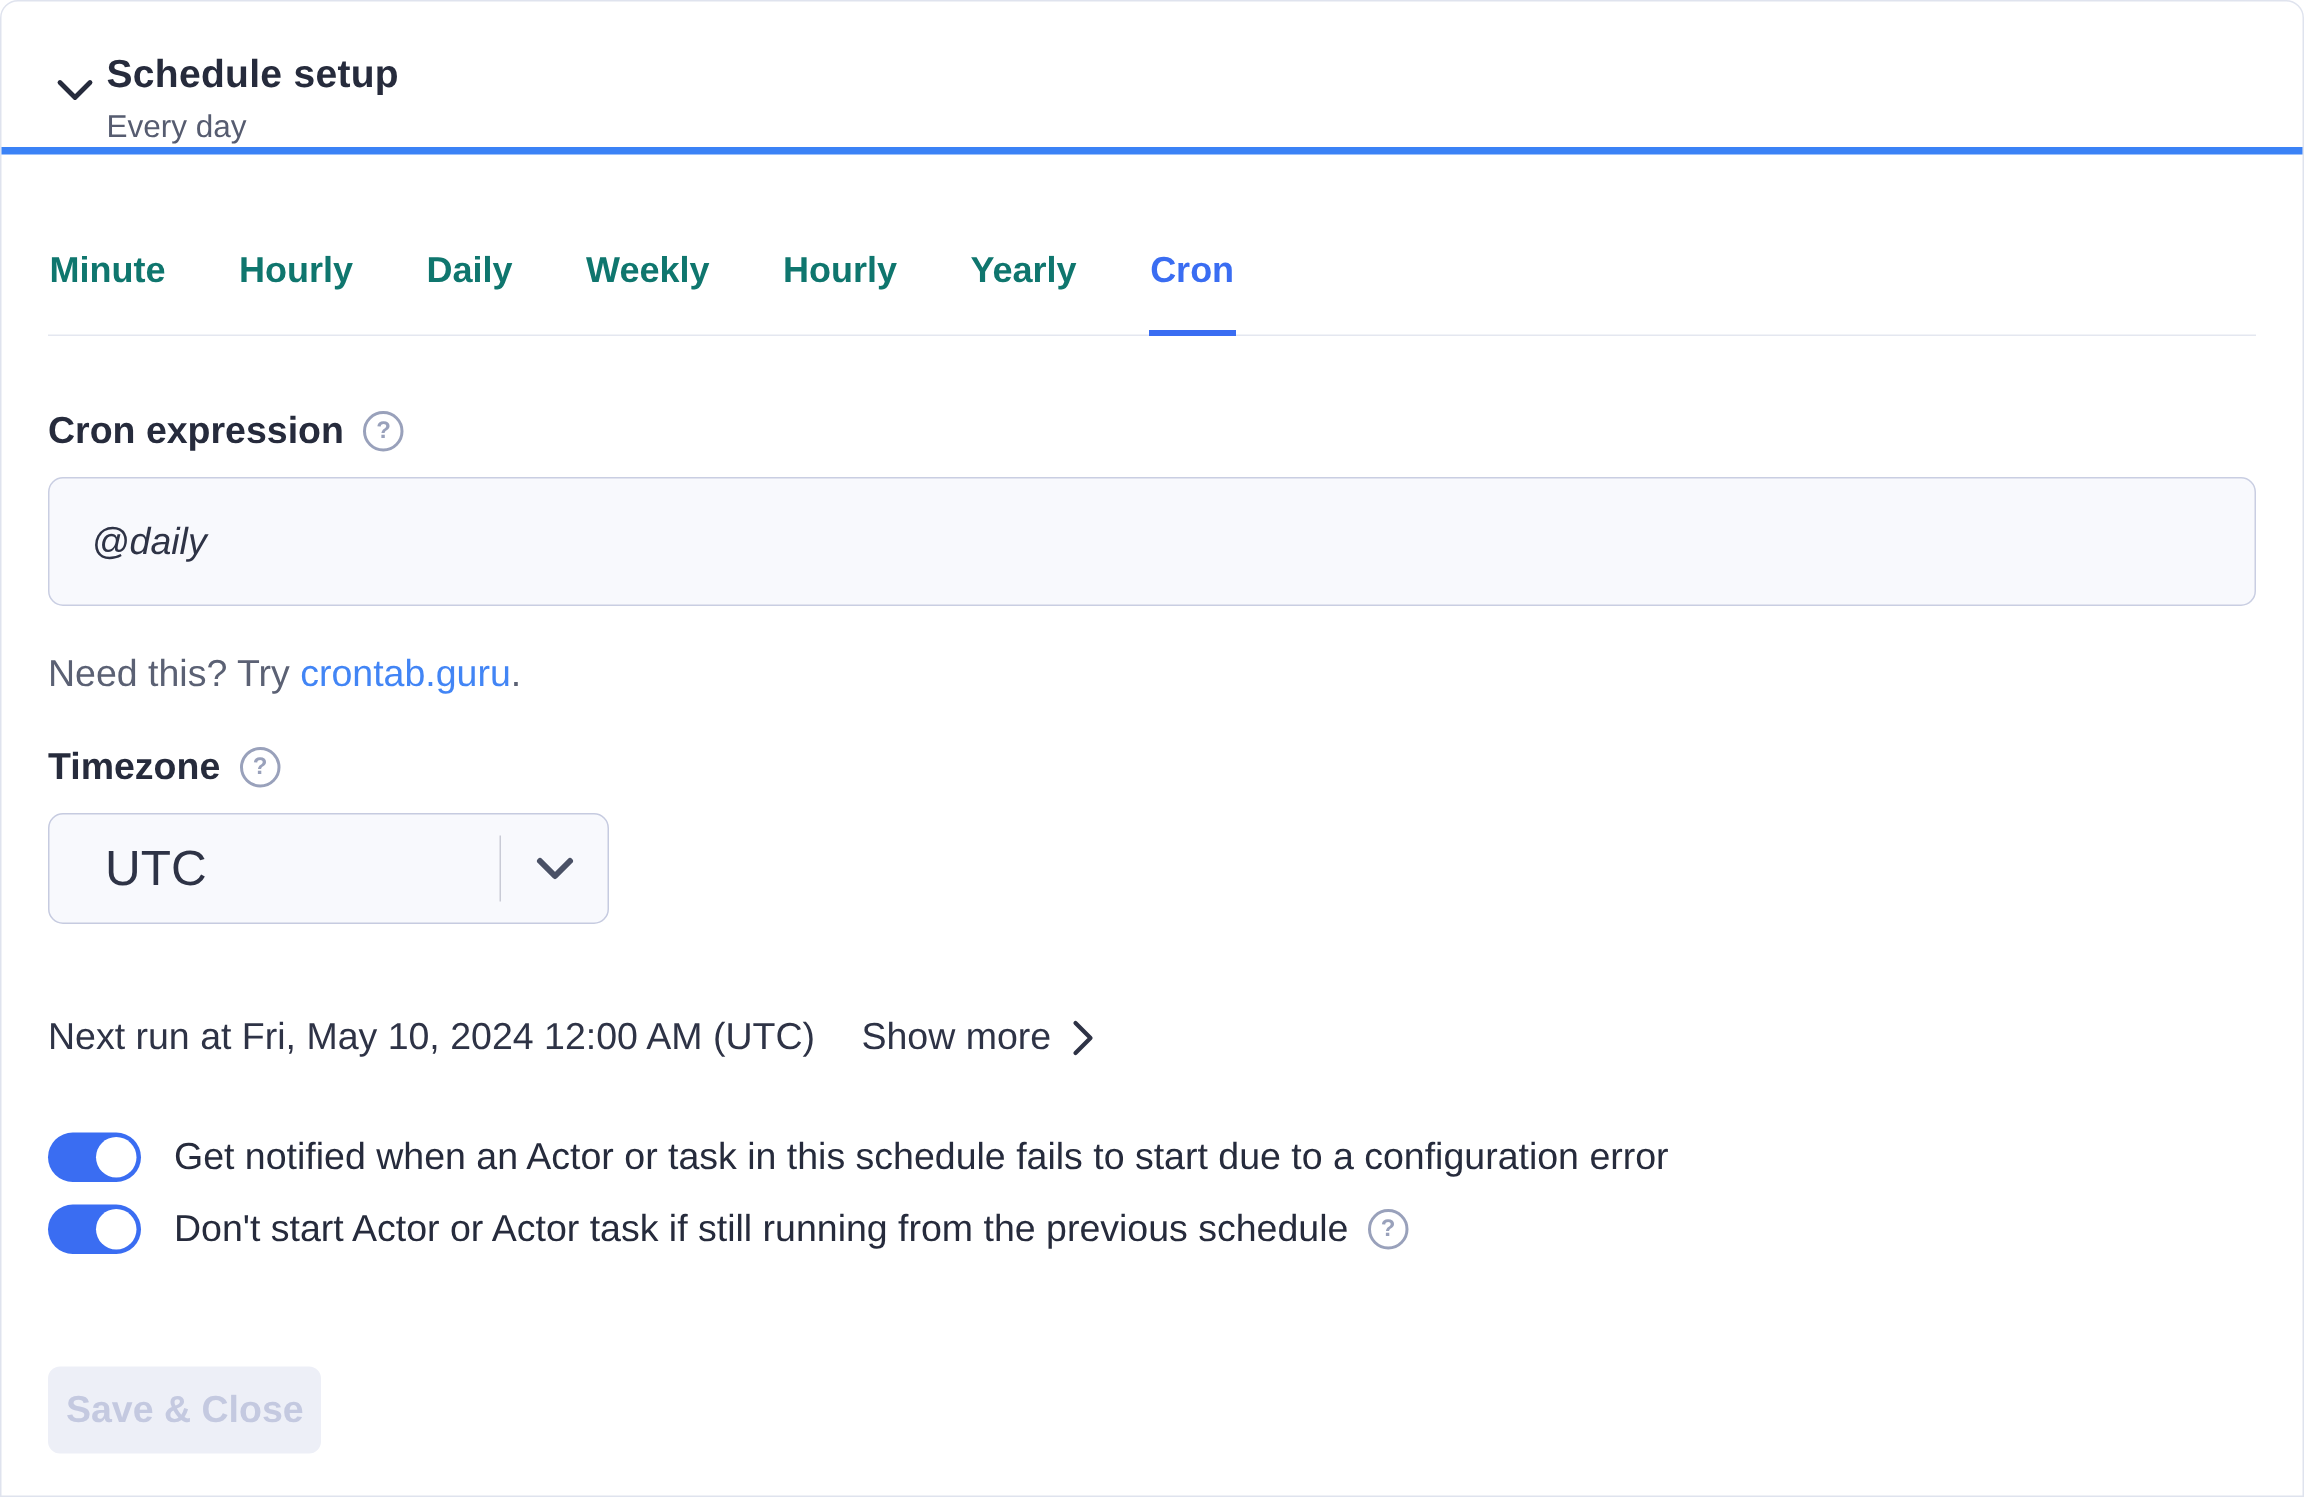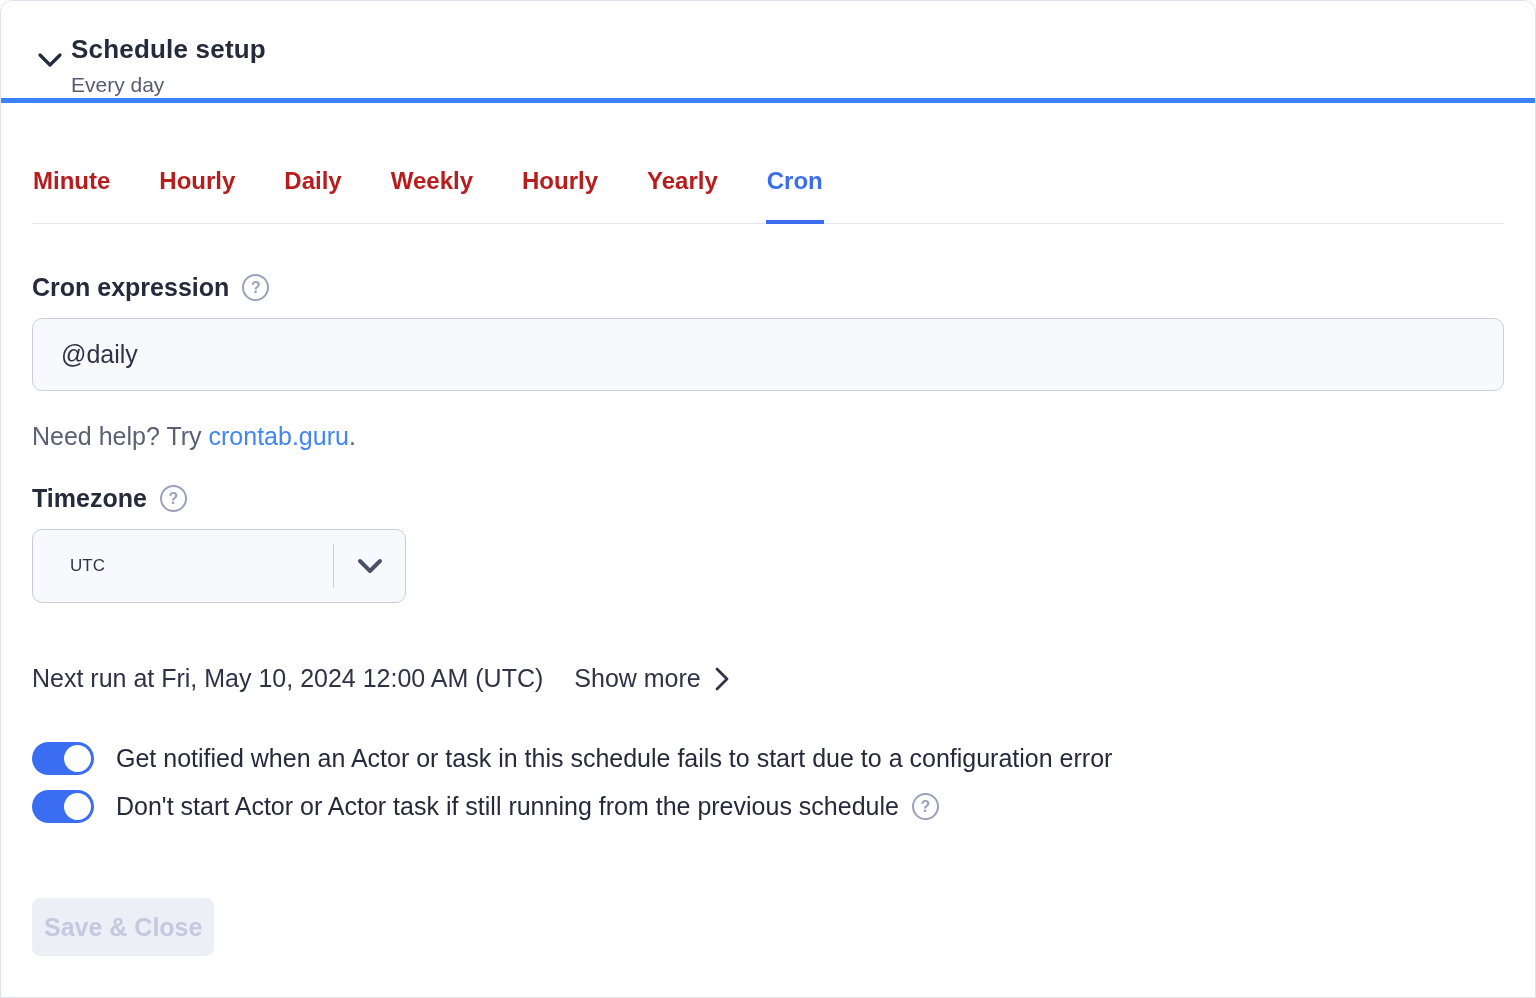--- a/index.html
+++ b/index.html
@@ -37,21 +37,21 @@
   
   .tabs {
     display: flex;
     gap: 47px;
     margin-top: 64px;
     border-bottom: 1px solid #e4e7f0;
   }
   .tab {
     background: none; border: none; cursor: pointer;
     font-family: inherit;
-    font-size: 24px; font-weight: 600; color: #b91c1c;
+    font-size: 24px; font-weight: 600; color: #0f766e;
     padding: 0 1px 25px 1px;
     margin-bottom: -1px;
     border-bottom: 4px solid transparent;
   }
   .tab.active { color: #3a6df2; border-bottom-color: #3a6df2; }
   
   .field-label {
     display: flex; align-items: center; gap: 13px;
     margin-top: 49px;
     font-size: 25px; font-weight: 700; color: #262b3c;
@@ -62,44 +62,45 @@
     border-radius: 50%;
     color: #99a1bb;
     display: inline-flex; align-items: center; justify-content: center;
     font-size: 16px; font-weight: 700;
     cursor: pointer; flex: none;
   }
   .help-icon::after { content: "?"; }
   
   .cron-input {
     display: block;
-    width: 100%; height: 73px;
+    width: 100%; height: 86px;
     margin-top: 16px;
     border: 1.5px solid #c9cee2;
     border-radius: 10px;
     background: #f8f9fd;
     padding: 0 28px;
     font-family: inherit;
     font-size: 25px; color: #2e3346;
     outline: none;
+    font-style: italic;
   }
   .help-line { margin-top: 31px; font-size: 25px; color: #5b6174; }
   .help-line a { color: #4285f5; text-decoration: none; cursor: pointer; }
   
   .tz-label { margin-top: 33px; }
   .tz-select {
     margin-top: 16px;
     width: 374px; height: 74px;
     border: 1.5px solid #c6cbe0;
     border-radius: 10px;
     background: #f8f9fd;
     display: flex; align-items: center;
     cursor: pointer;
   }
-  .tz-value { font-size: 17px; color: #2e3346; padding-left: 37px; flex: 1; }
+  .tz-value { font-size: 33px; color: #2e3346; padding-left: 37px; flex: 1; }
   .tz-divider { width: 1px; height: 44px; background: #c9cbd6; }
   .tz-chevron-box { width: 71px; display: flex; align-items: center; justify-content: center; }
   
   .next-run-row {
     margin-top: 61px;
     display: flex; 
     font-size: 25px; color: #2e3346;
   }
   .show-more {
     display: inline-flex; align-items: center; gap: 14px;
@@ -173,21 +174,21 @@
     </div>
 
     
     <div class="field-label">
       <span>Cron expression</span>
       <span class="help-icon"></span>
     </div>
     <input class="cron-input" type="text" value="@daily" style="">
 
     <div class="help-line">
-      <span>Need help? Try </span><a href="#">crontab.guru</a><span>.</span>
+      <span>Need this? Try </span><a href="#">crontab.guru</a><span>.</span>
     </div>
 
     
     <div class="field-label tz-label">
       <span>Timezone</span>
       <span class="help-icon"></span>
     </div>
     <div class="tz-select">
       <span class="tz-value">UTC</span>
       <span class="tz-divider"></span>

